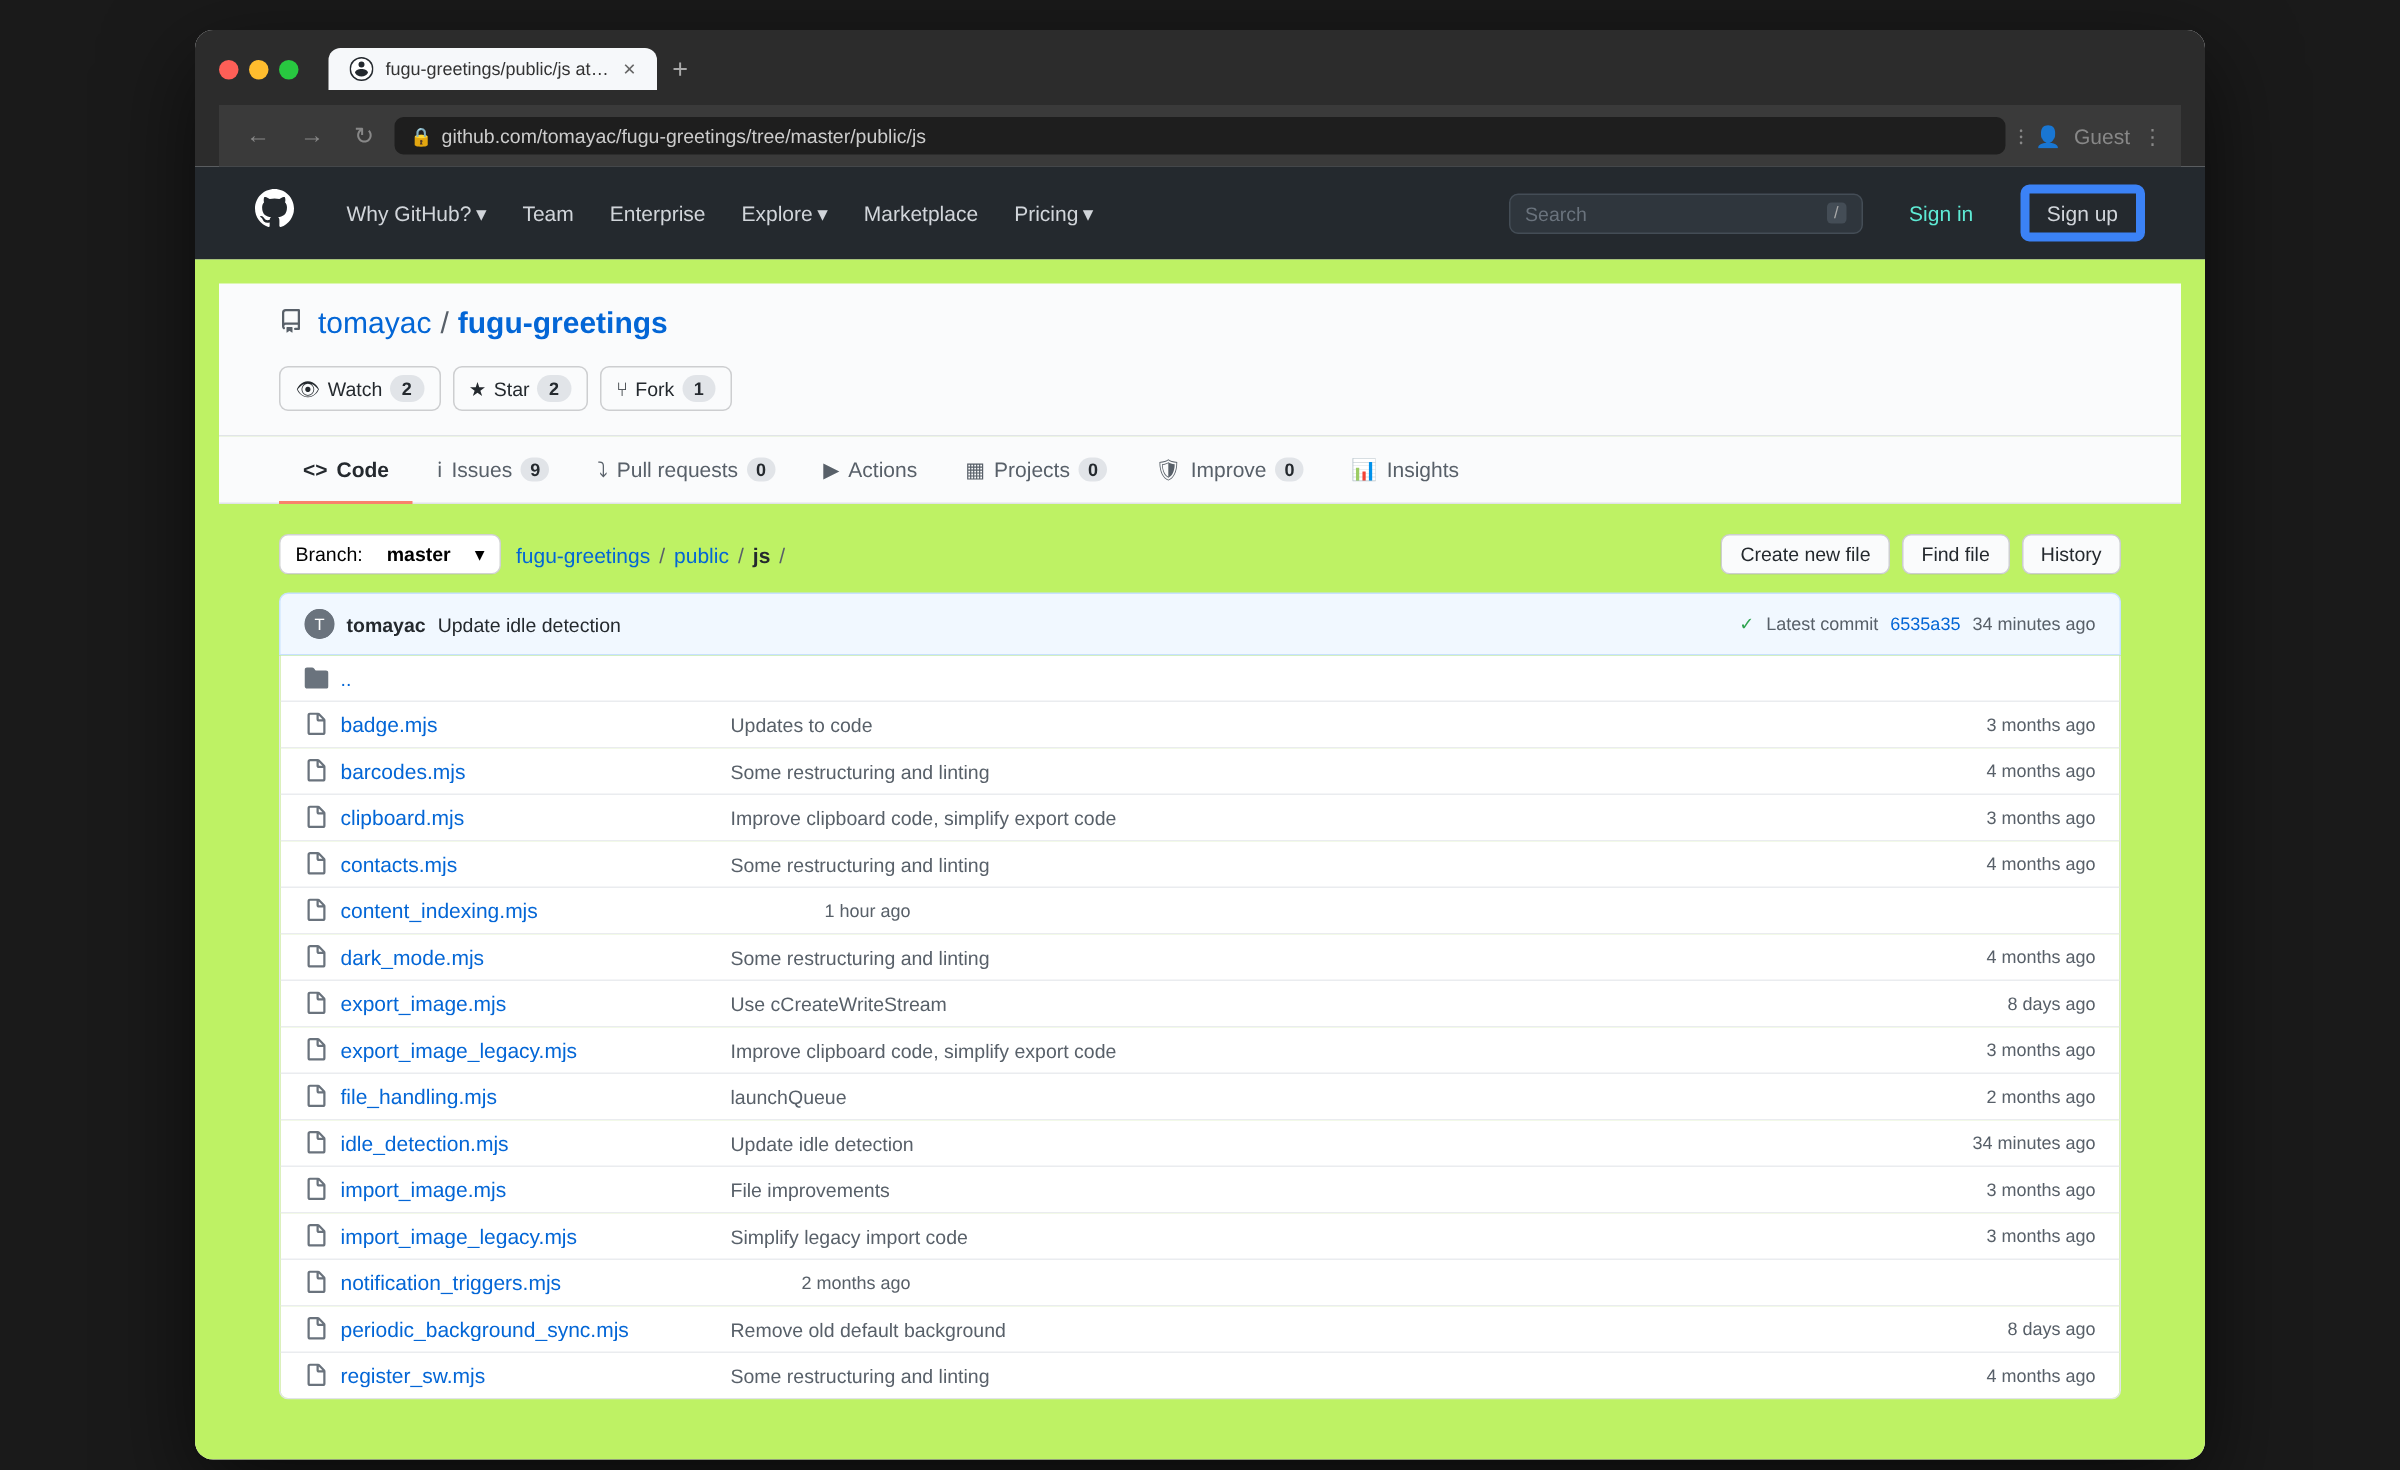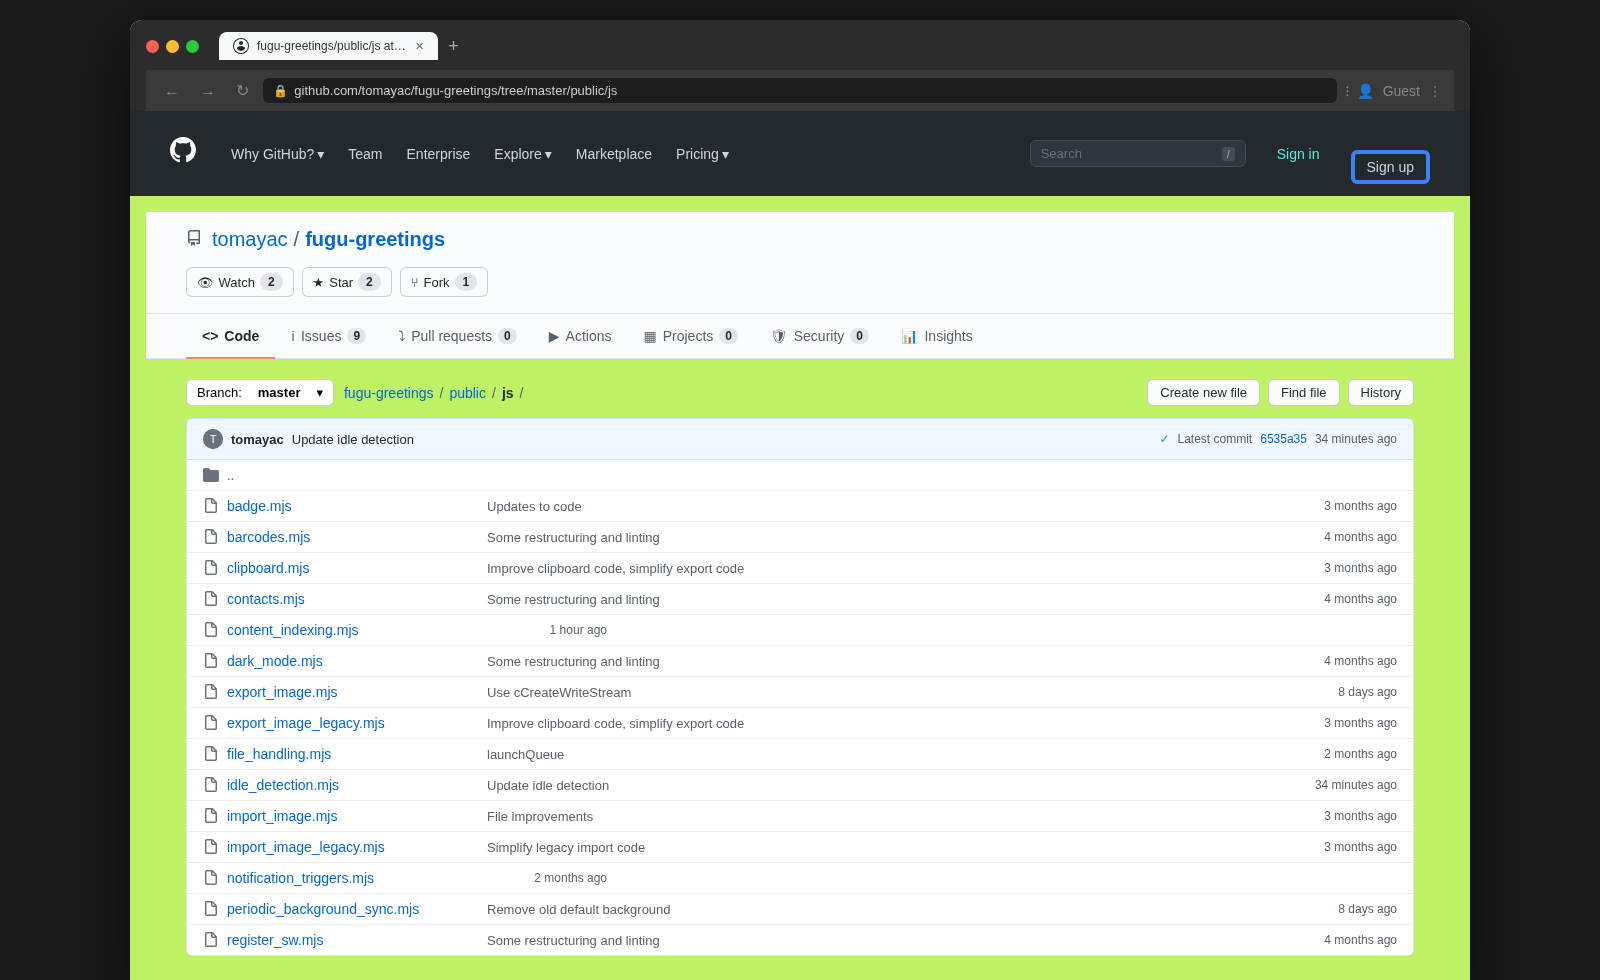--- a/index.html
+++ b/index.html
@@ -170,21 +170,21 @@
       gap: 3px;
     }
 
     .gh-search {
       background: #2f363d;
       border: 1px solid #444d56;
       border-radius: 6px;
       padding: 5px 10px;
       color: #d1d5da;
       font-size: 13px;
-      width: 216px;
+      width: 236px;
       display: flex;
       align-items: center;
       justify-content: space-between;
       cursor: text;
     }
 
     .search-kbd {
       background: #444d56;
       border-radius: 3px;
       padding: 1px 5px;
@@ -194,28 +194,27 @@
 
     .gh-sign-in {
       color: #5eead4;
       font-size: 14px;
       cursor: pointer;
       padding: 6px 10px;
     }
 
     .gh-signup {
       background: transparent;
-      border: 4px solid #3b82f6;
+      border: 6px solid #3b82f6;
       border-radius: 6px;
       color: #d1d5da;
       font-size: 14px;
       font-weight: 500;
       padding: 5px 12px;
       cursor: pointer;
-      margin-top: 27px;
     }
 
     
     .main-content {
       background: #bef264;
       min-height: 800px;
       padding: 16px;
     }
 
     .repo-header {
@@ -583,21 +582,21 @@
         <span>▶</span>
         <span>Actions</span>
       </div>
       <div class="tab-item">
         <span>▦</span>
         <span>Projects</span>
         <span class="tab-badge">0</span>
       </div>
       <div class="tab-item">
         <span>🛡</span>
-        <span>Security</span>
+        <span>Improve</span>
         <span class="tab-badge">0</span>
       </div>
       <div class="tab-item">
         <span>📊</span>
         <span>Insights</span>
       </div>
     </div>
 
     <div class="file-browser">
 

